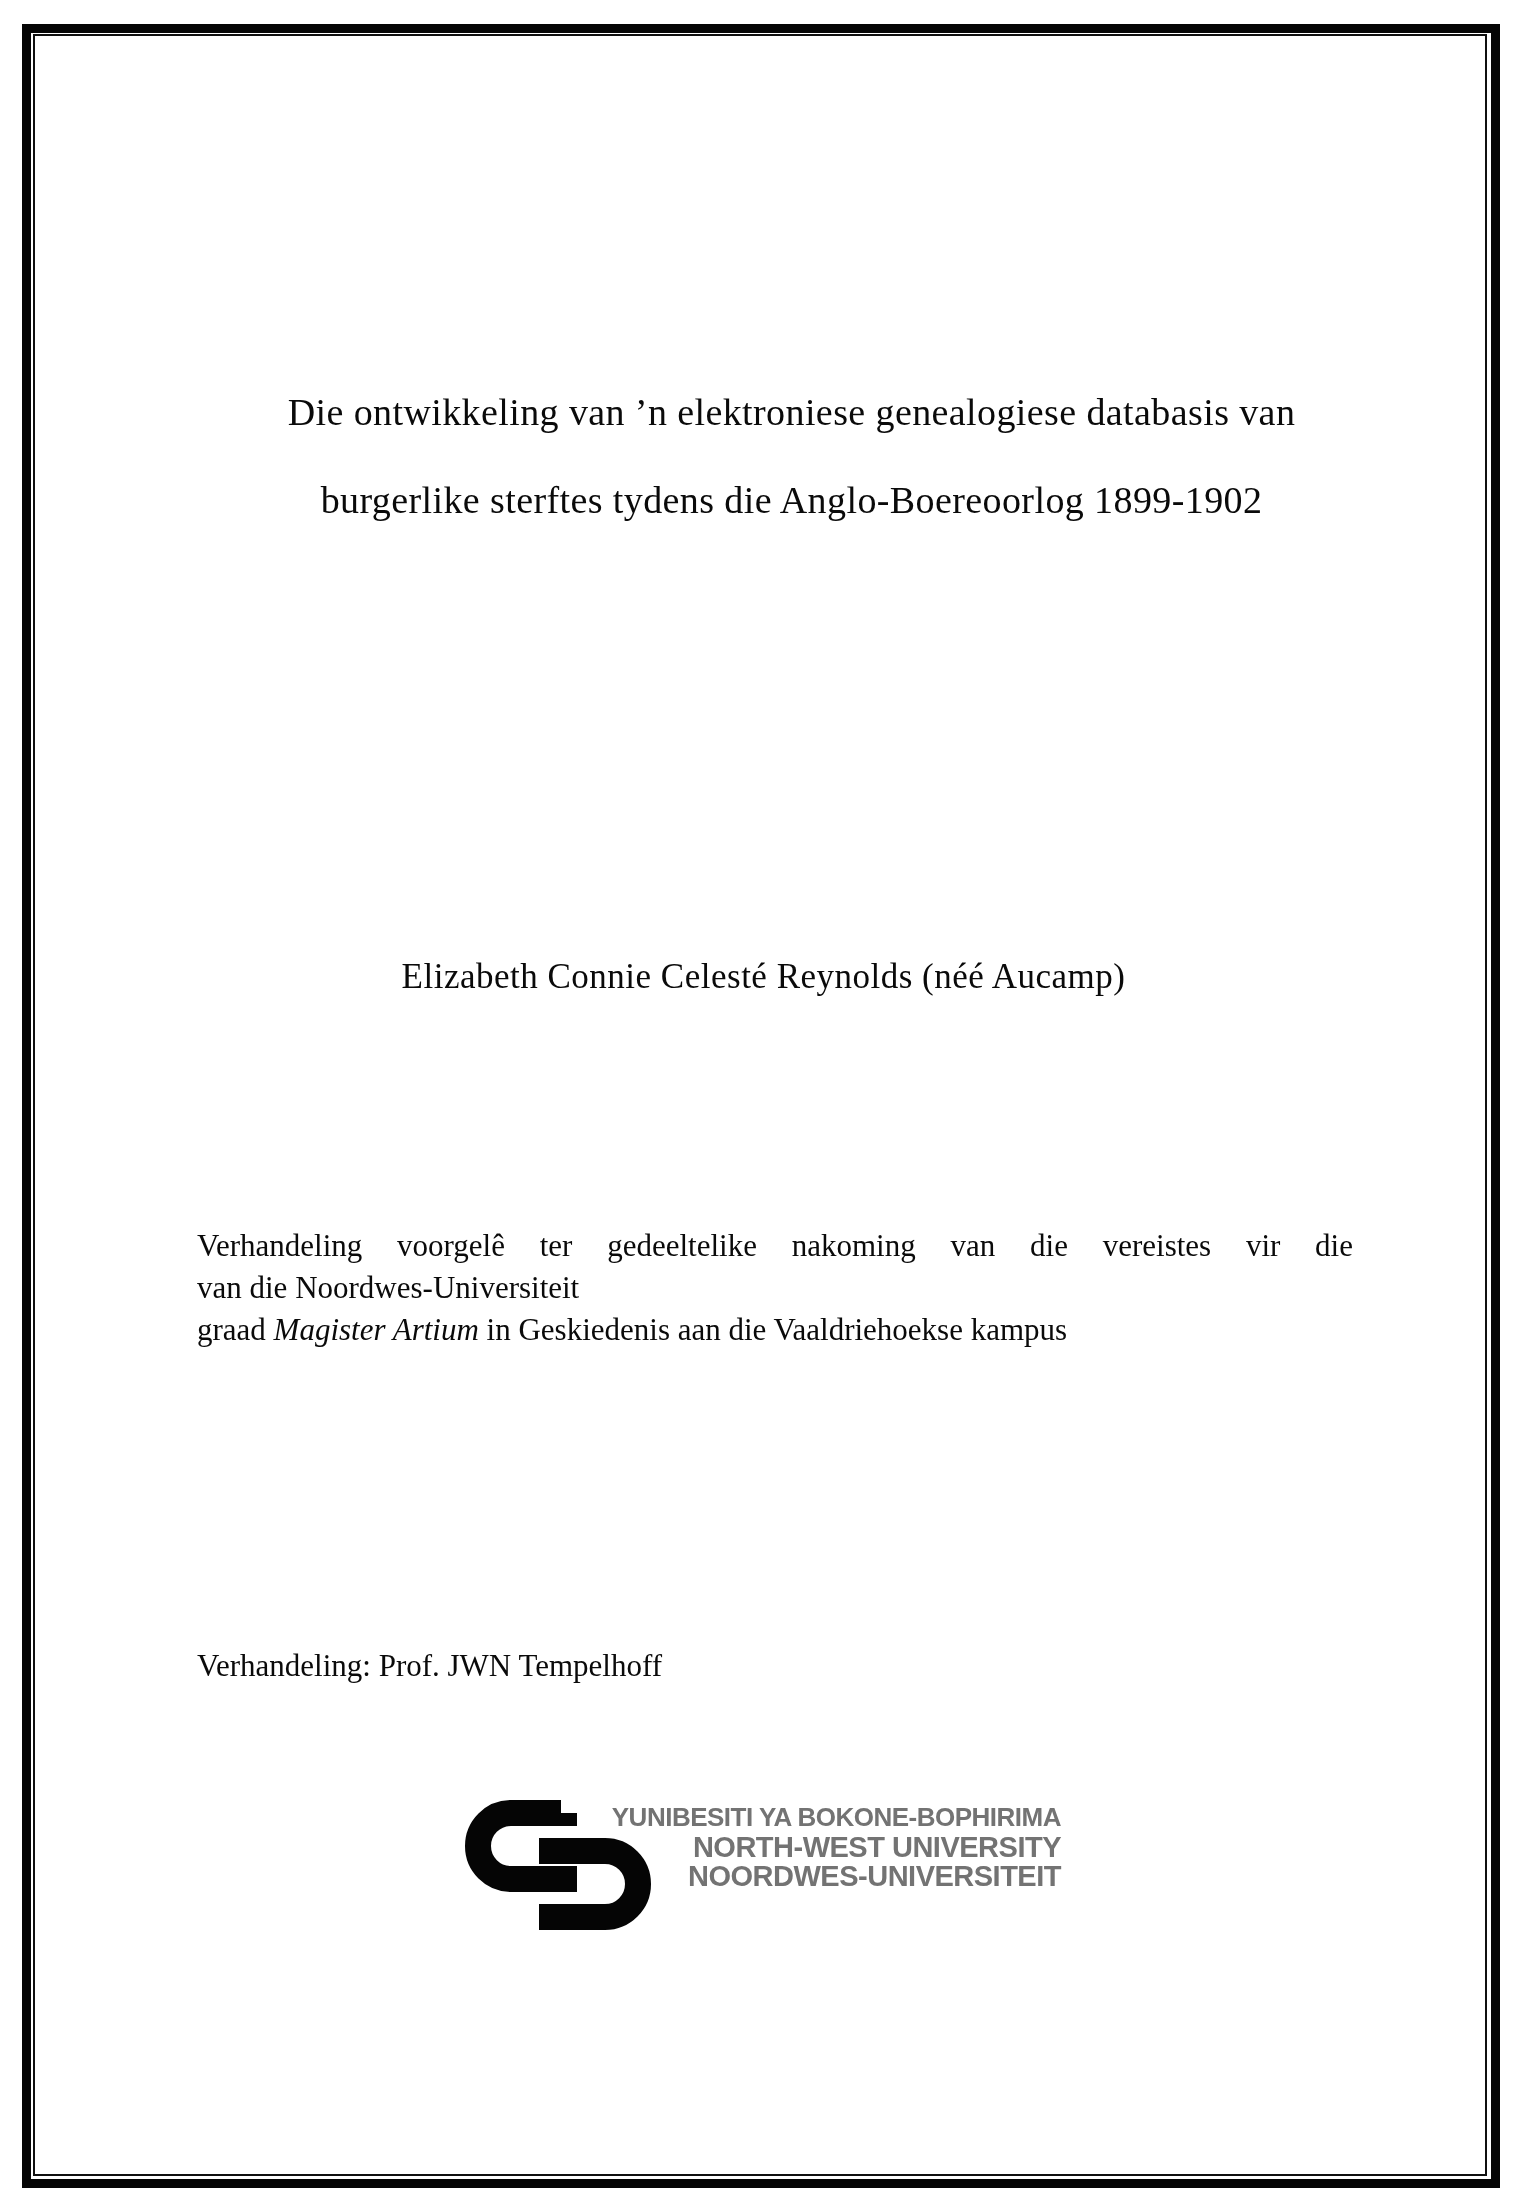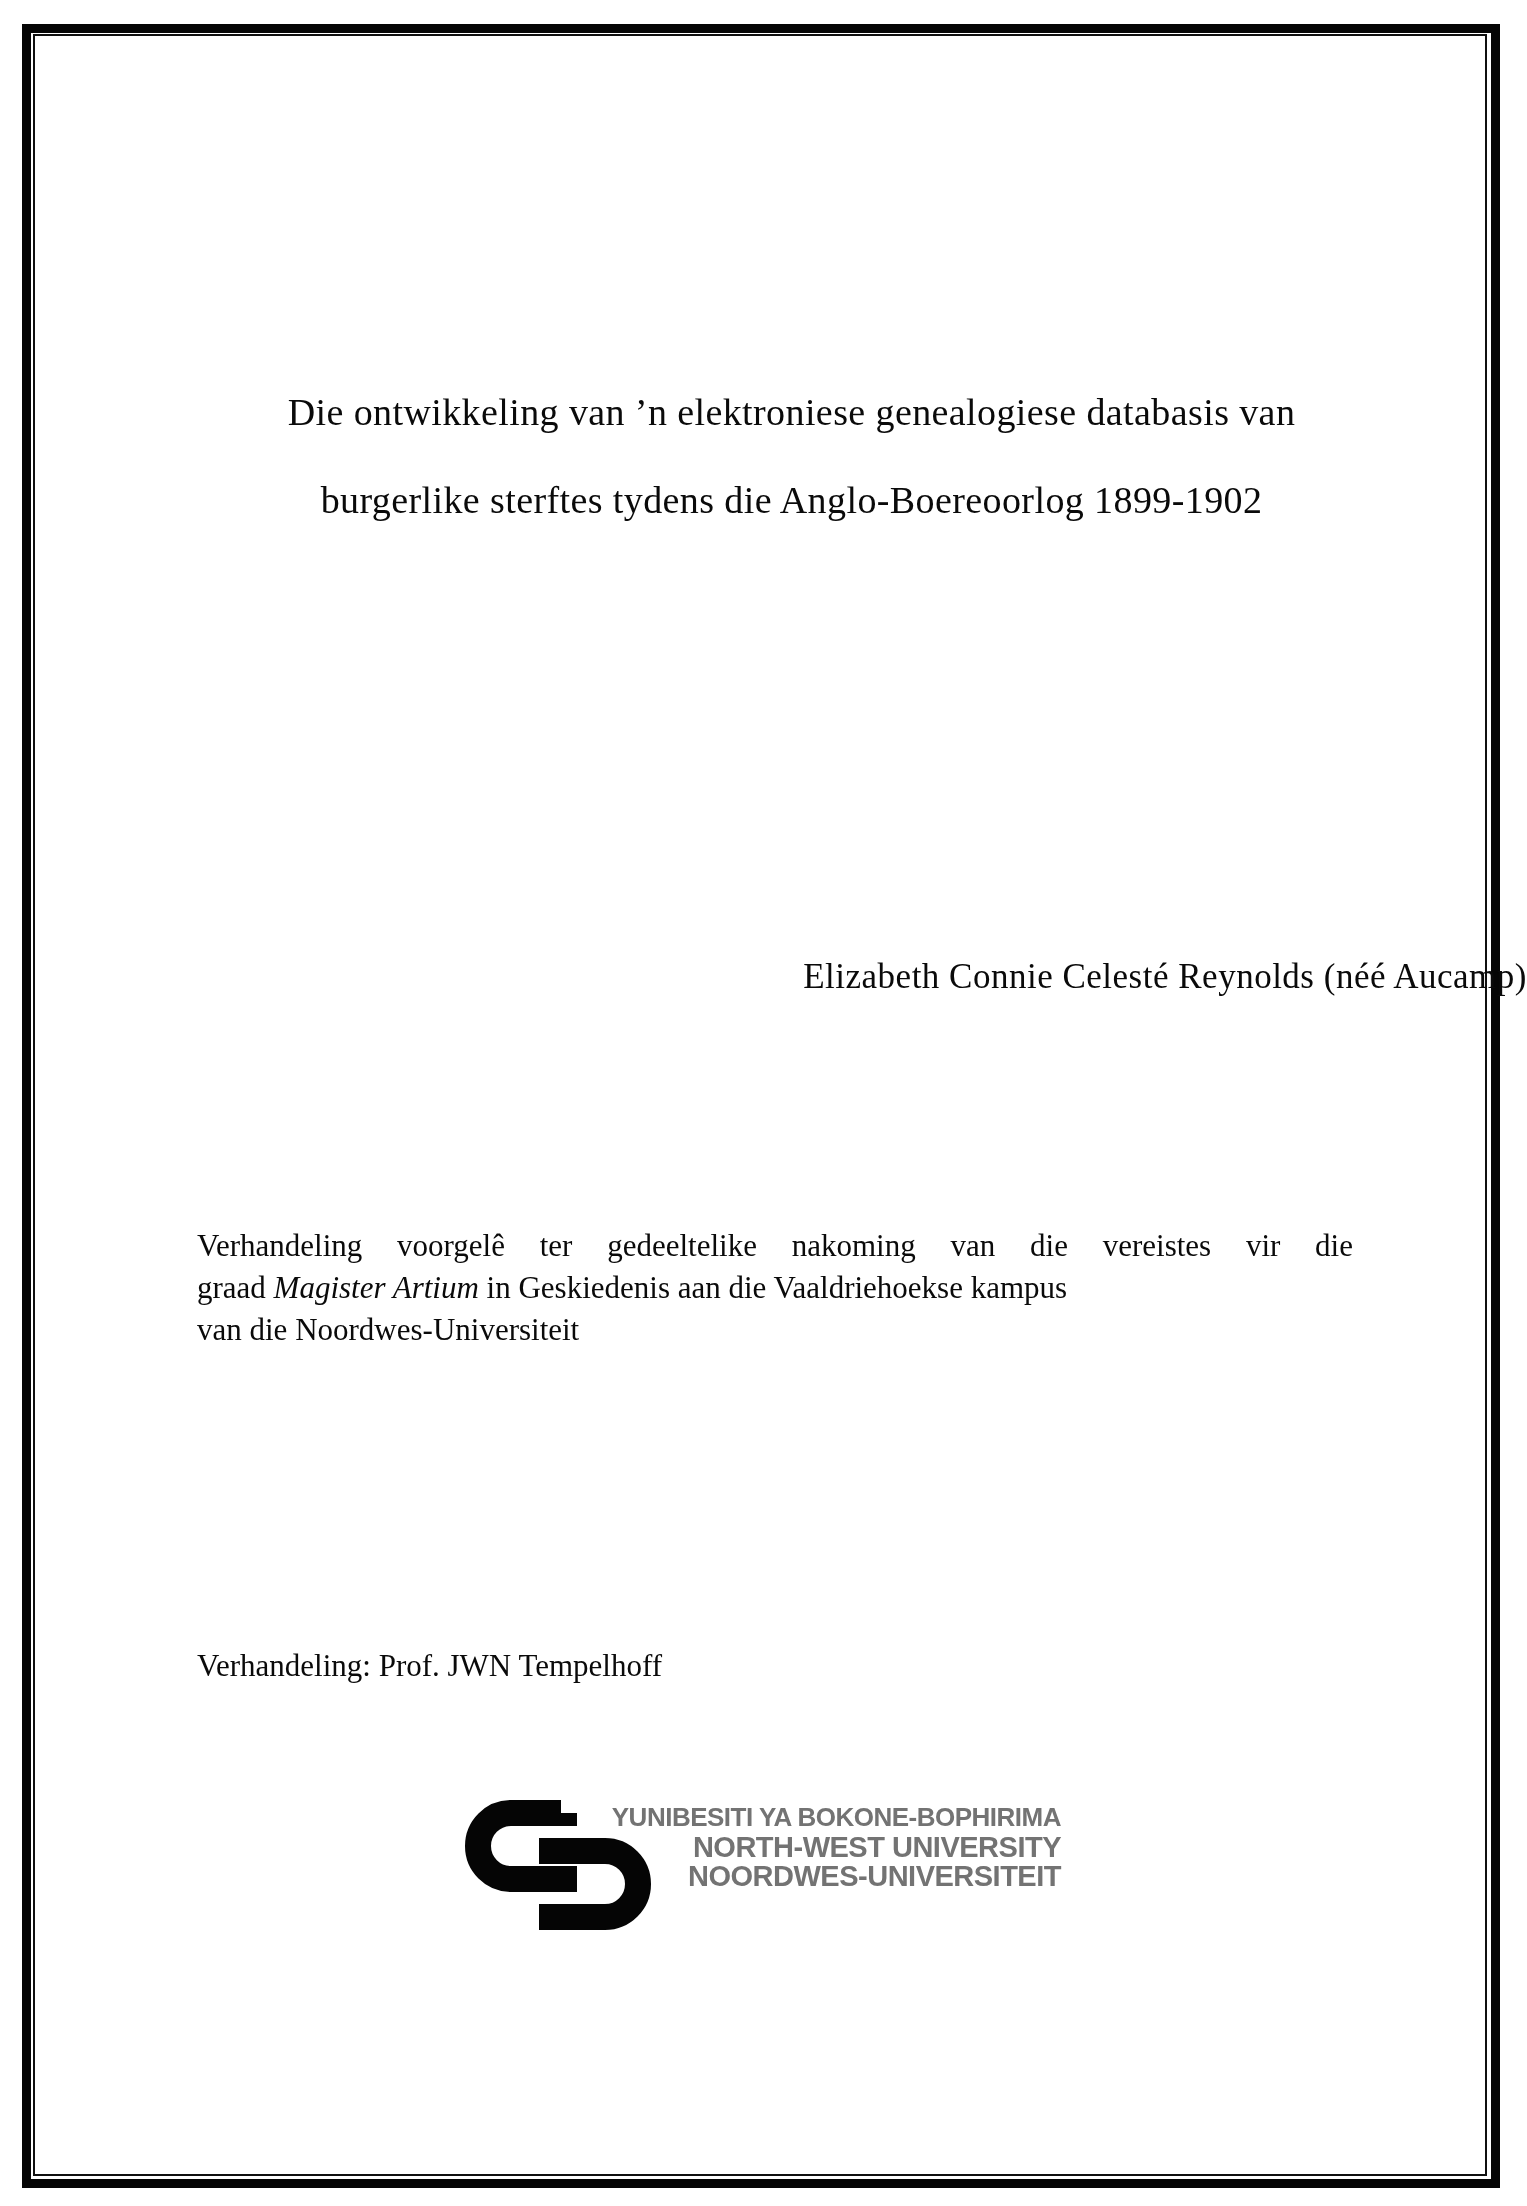--- a/index.html
+++ b/index.html
@@ -46,21 +46,21 @@
     width: 1527px;
     text-align: center;
     font-size: 32px;
     line-height: 38px;
   }
 
   .author {
     position: absolute;
     left: 0; top: 956px;
     width: 1527px;
-    text-align: right;
+    text-align: center;
     font-size: 35px;
     line-height: 42px;
     letter-spacing: 0.5px;
   }
 
   .statement {
     position: absolute;
     left: 197px; top: 1225px;
     width: 1156px;
     font-size: 31px;
@@ -115,22 +115,22 @@
   <h1 class="title">
     <span class="t-line">Die ontwikkeling van ’n elektroniese genealogiese databasis van</span>
     <span class="t-line">burgerlike sterftes tydens die Anglo-Boereoorlog 1899-1902</span>
   </h1>
 
 
   <div class="author">Elizabeth Connie Celesté Reynolds (néé Aucamp)</div>
 
   <div class="statement">
     <div class="js-line">Verhandeling voorgelê ter gedeeltelike nakoming van die vereistes vir die</div>
+    <div>van die Noordwes-Universiteit</div>
     <div><span>graad </span><em>Magister Artium</em><span> in Geskiedenis aan die Vaaldriehoekse kampus</span></div>
-    <div>van die Noordwes-Universiteit</div>
   </div>
 
   <div class="supervisor">
     <div>Verhandeling: Prof. JWN Tempelhoff</div>
   </div>
 
   <div class="logo">
     <svg class="logo-mark" width="200" height="132" viewBox="0 0 200 132" xmlns="http://www.w3.org/2000/svg">
 
       <path d="M 122 13 H 56 A 33 33 0 0 0 56 79 H 122" fill="none" stroke="#050505" stroke-width="26" stroke-linecap="butt"></path>

